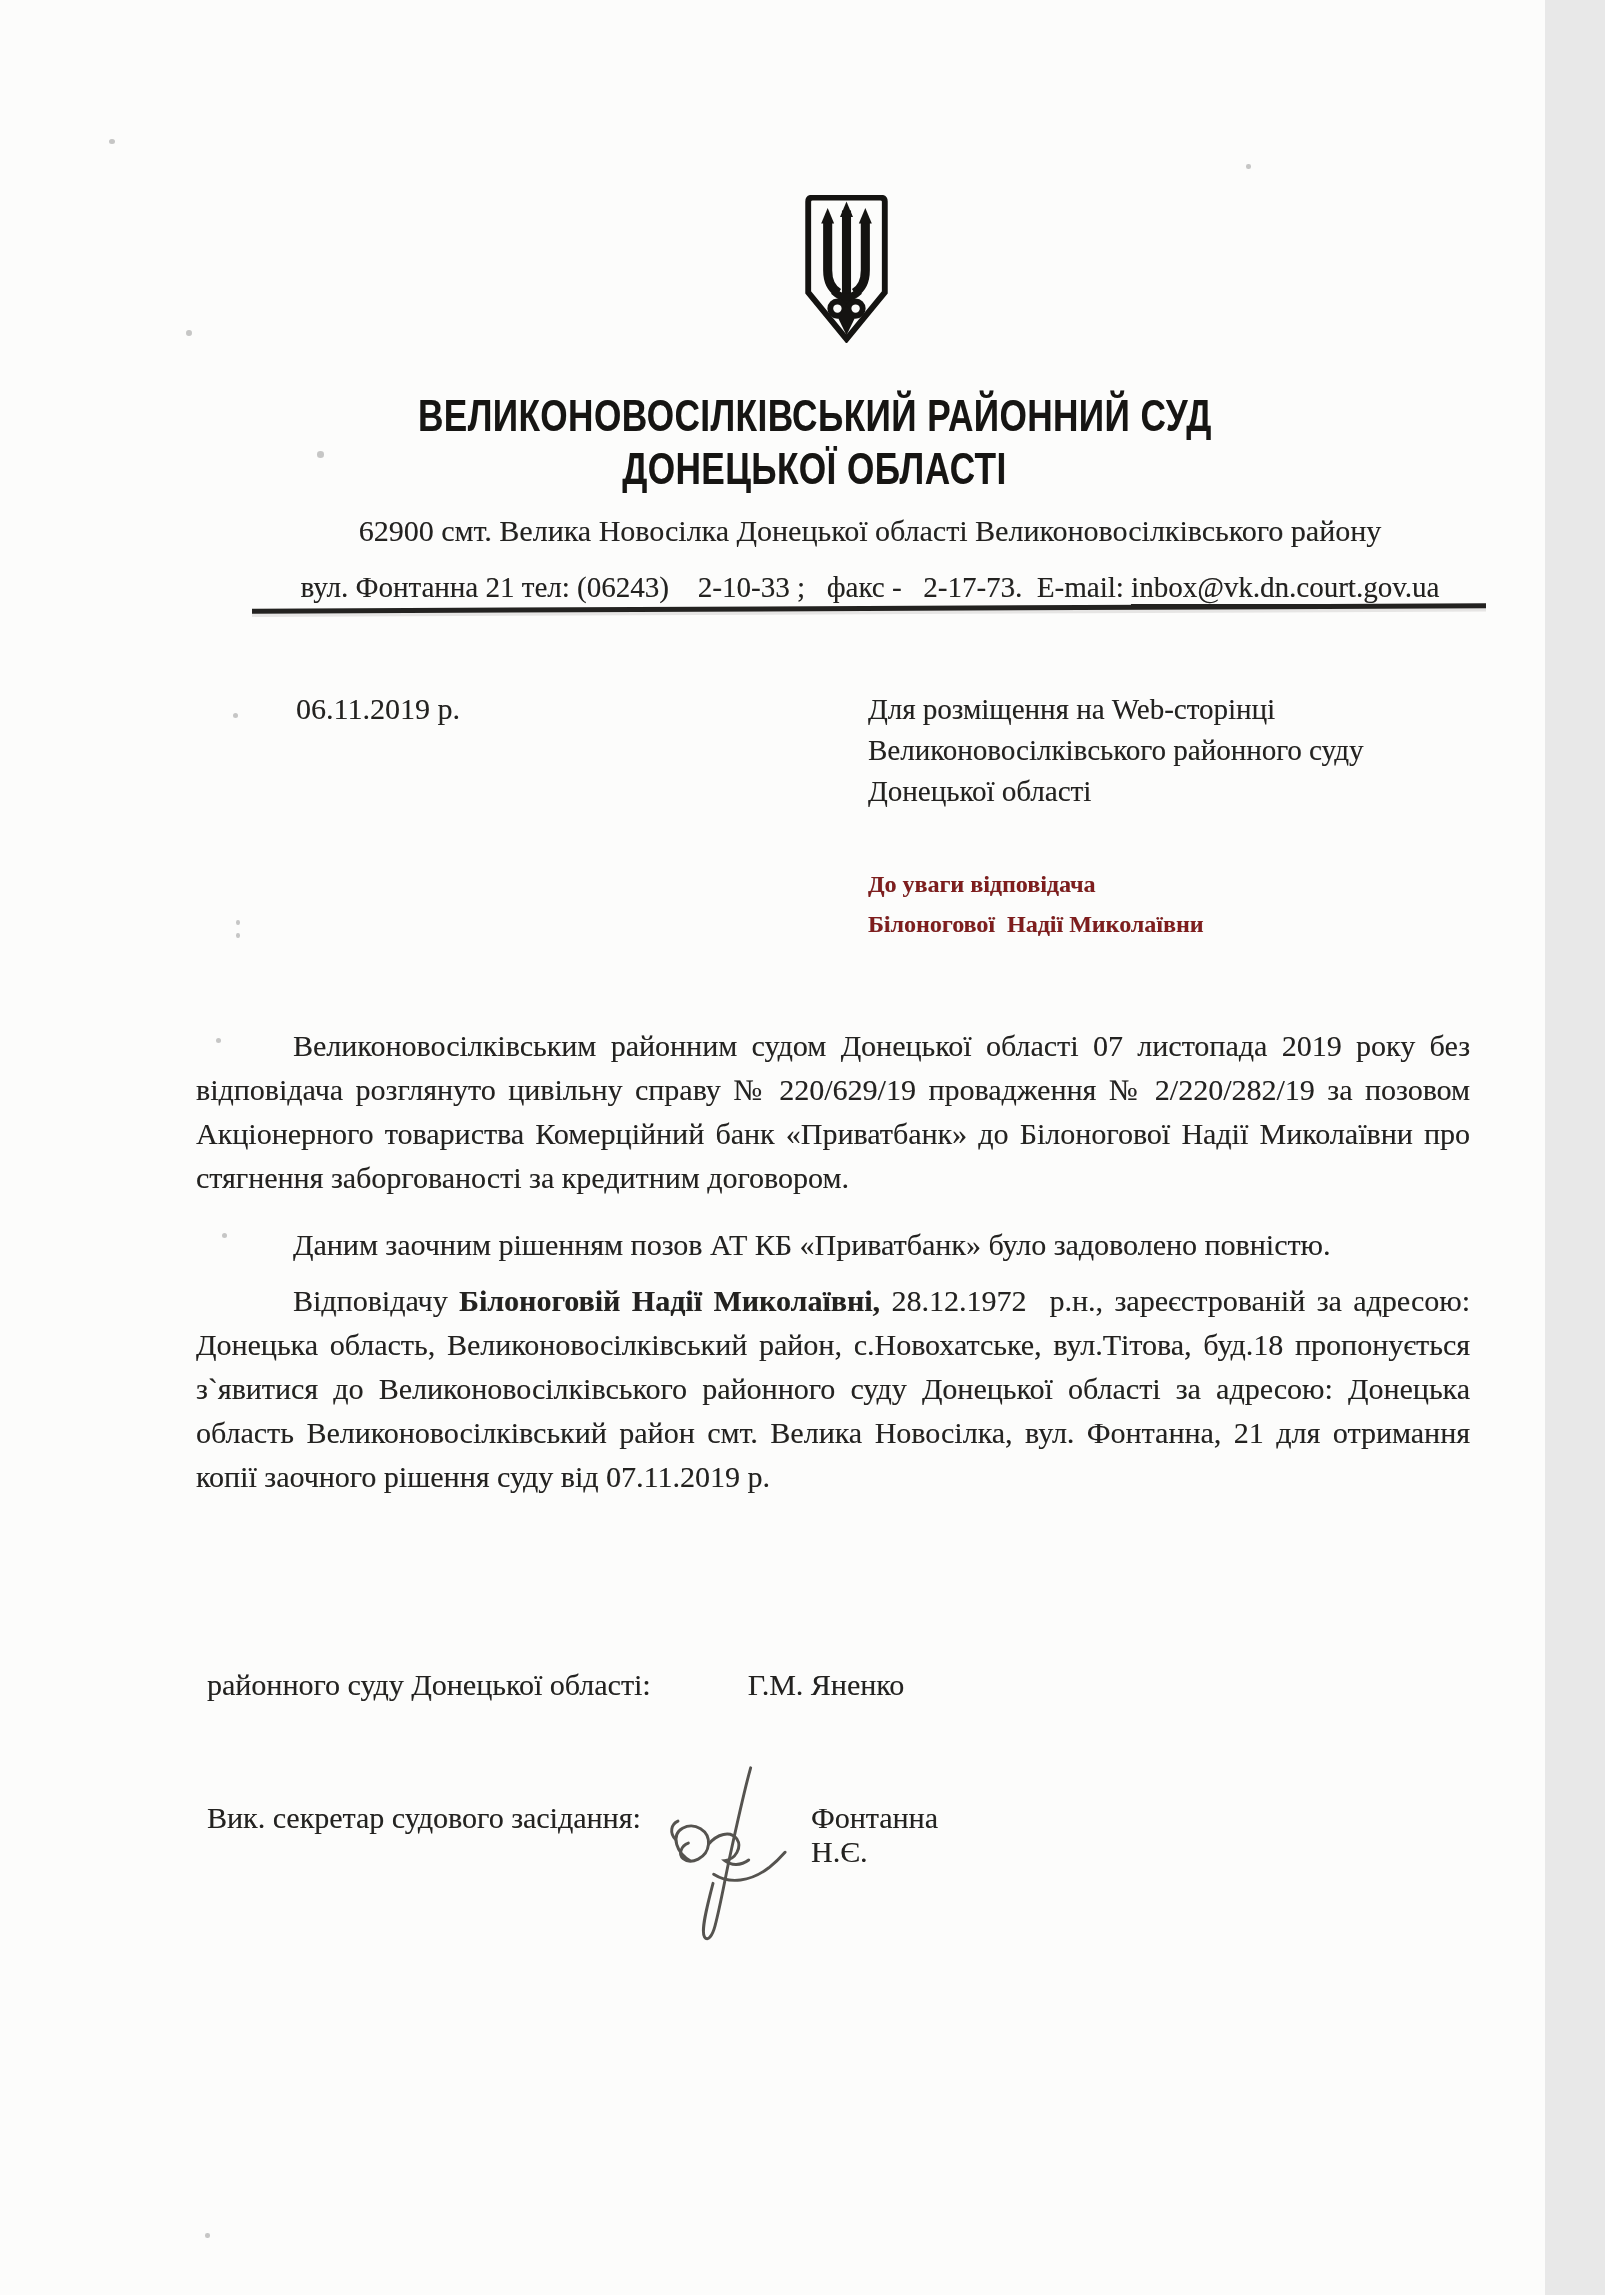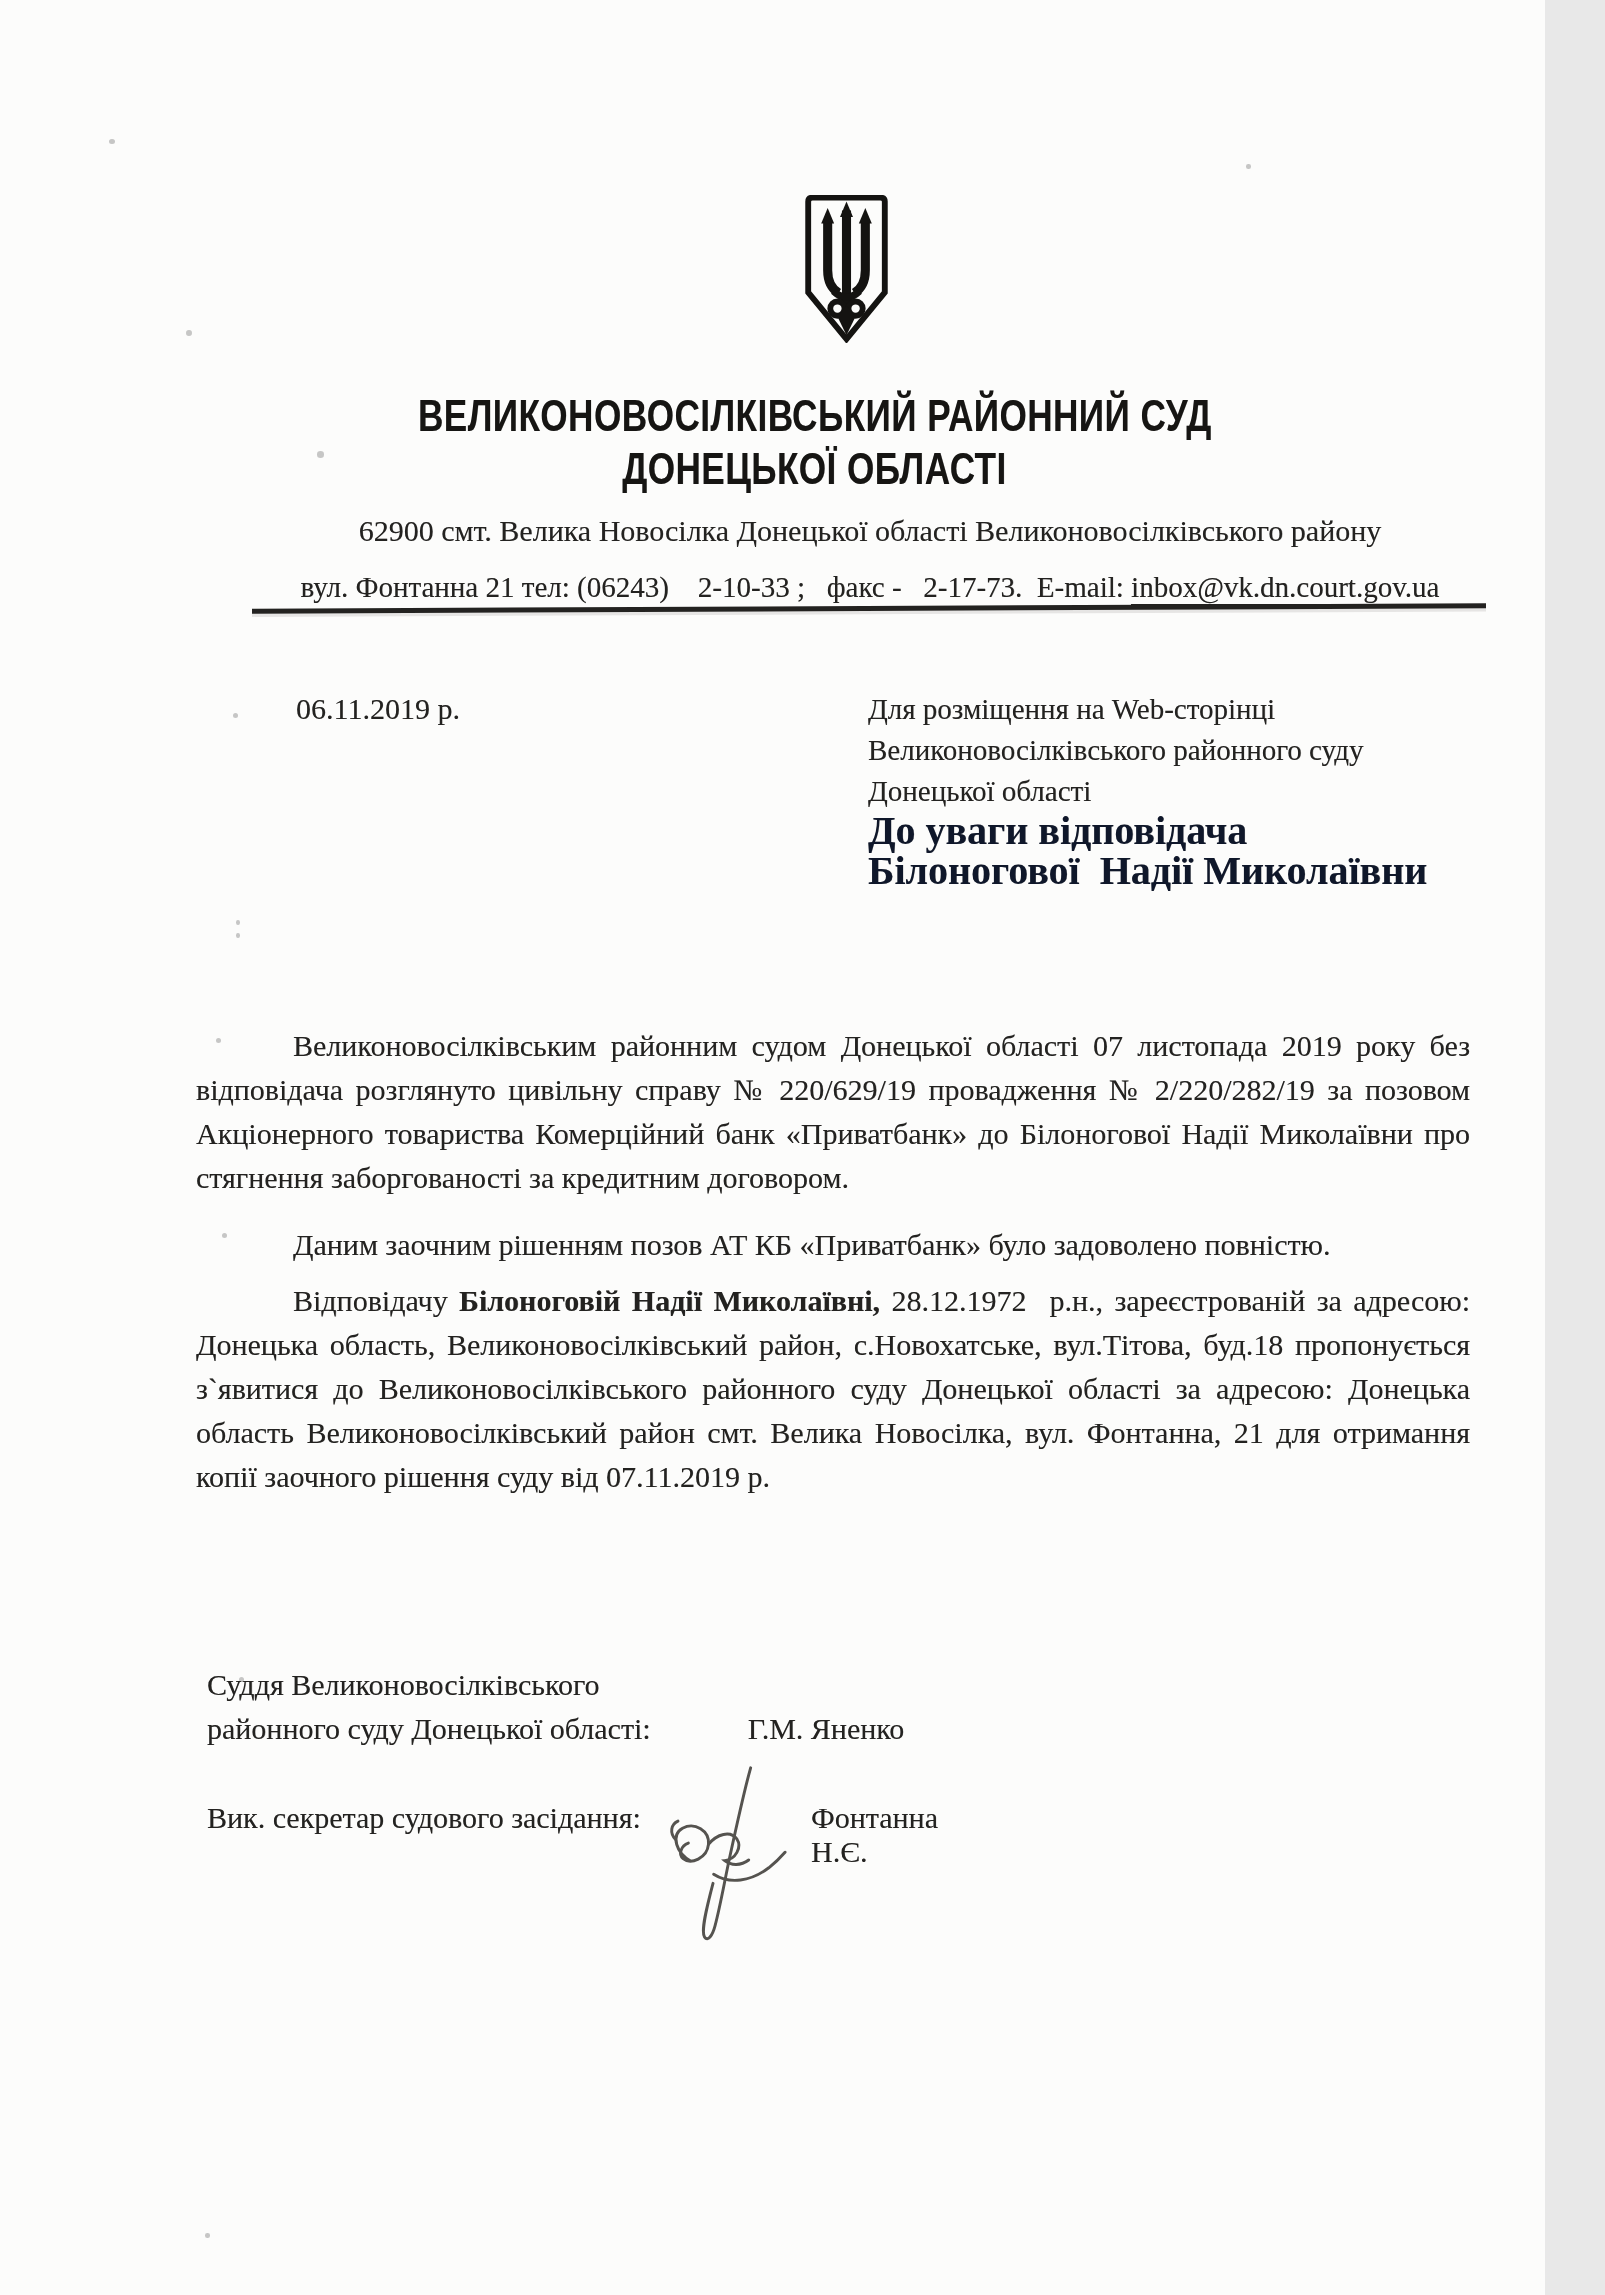--- a/index.html
+++ b/index.html
@@ -23,21 +23,21 @@
     transform:scaleX(0.78); transform-origin:center; white-space:nowrap;
   }
   .addr1{ position:absolute; left:253px; top:512px; width:1234px; text-align:center; font-size:30px; line-height:38px; }
   .addr2{ position:absolute; left:253px; top:568px; width:1234px; text-align:center; font-size:29px; line-height:38px;font-family:Liberation Serif, serif; }
   .email{ border-bottom:1.9px solid #232220; padding-bottom:1.3px; }
   .rule{ position:absolute; left:252px; top:606px; width:1234px; height:4.5px; background:#232220; transform:rotate(-0.25deg); box-shadow:0 3.2px 0 rgba(35,34,32,0.10); }
 
   
   .date{ position:absolute; left:296px; top:692px; font-size:30px; }
   .web-block{ position:absolute; left:868px; top:689px; font-size:29px; line-height:41px; }
-  .attention{ position:absolute; left:868px; top:811px; font-size:40px; line-height:40px; font-weight:700; color:#0f172a; }
+  .attention{ position:absolute; left:868px; top:864px; font-size:24px; line-height:40px; font-weight:700; color:#7f1d1d; }
 
   
   .bodytext{
     position:absolute; left:196px; top:1024px; width:1274px;
     font-size:30px; line-height:44px; text-align:justify;
   }
   .bodytext p{ margin:0; text-indent:97px; }
   .bodytext p.p1{ margin-bottom:23.4px; }
   .bodytext p.p2{ margin-bottom:12px; }
   .bold{ font-weight:700; }
@@ -97,21 +97,20 @@
     <div class="pre">Білоногової  Надії Миколаївни</div>
   </div>
 
   <div class="bodytext scan">
     <p class="p1">Великоновосілківським районним судом Донецької області 07 листопада 2019 року без відповідача розглянуто цивільну справу № 220/629/19 провадження № 2/220/282/19 за позовом Акціонерного товариства Комерційний банк «Приватбанк» до Білоногової Надії Миколаївни про стягнення заборгованості за кредитним договором.</p>
     <p class="p2">Даним заочним рішенням позов АТ КБ «Приватбанк» було задоволено повністю.</p>
     <p class="p3"><span>Відповідачу </span><span class="bold">Білоноговій Надії Миколаївні,</span><span class="pre"> 28.12.1972  р.н., зареєстрованій за адресою: Донецька область, Великоновосілківський район, с.Новохатське, вул.Тітова, буд.18 пропонується з`явитися до Великоновосілківського районного суду Донецької області за адресою: Донецька область Великоновосілківський район смт. Велика Новосілка, вул. Фонтанна, 21 для отримання копії заочного рішення суду від 07.11.2019 р.</span></p>
   </div>
 
   <div class="judge-block scan">
-    <div>Суддя Великоновосілківського</div>
     <div><span>районного суду Донецької області:</span><span class="judge-name">Г.М. Яненко</span></div>
   </div>
 
   <div class="secretary-row scan">
     <span>Вик. секретар судового засідання:</span>
     <svg class="signature-svg" viewBox="0 0 245 280" xmlns="http://www.w3.org/2000/svg">
       <g fill="none" stroke="#55534f" stroke-width="4.5" stroke-linecap="round">
         <path d="M152,8 C143,40 131,94 121,140 C113,176 106,218 97,252 C93,267 86,276 81,269 C75,260 84,224 94,186"></path>
         <path d="M60,152 C38,140 28,112 47,101 C66,91 89,105 87,126 C85,147 60,158 48,148 C40,141 45,128 56,124"></path>
         <path d="M87,126 C100,110 121,104 131,118 C139,130 129,149 112,151 C122,159 137,159 149,150"></path>

